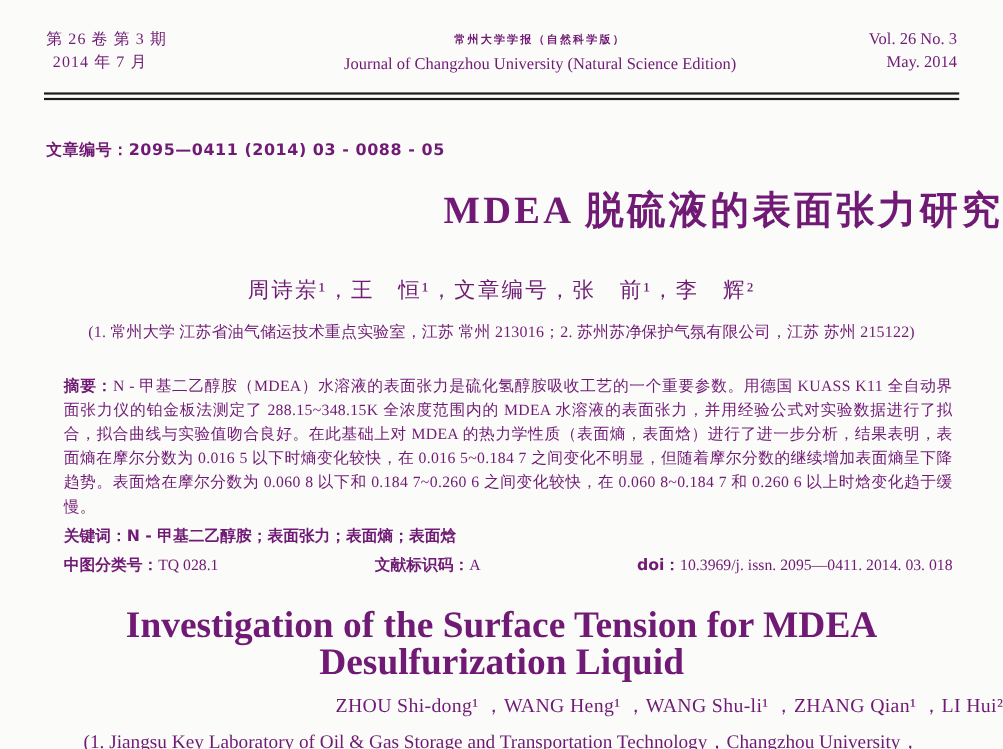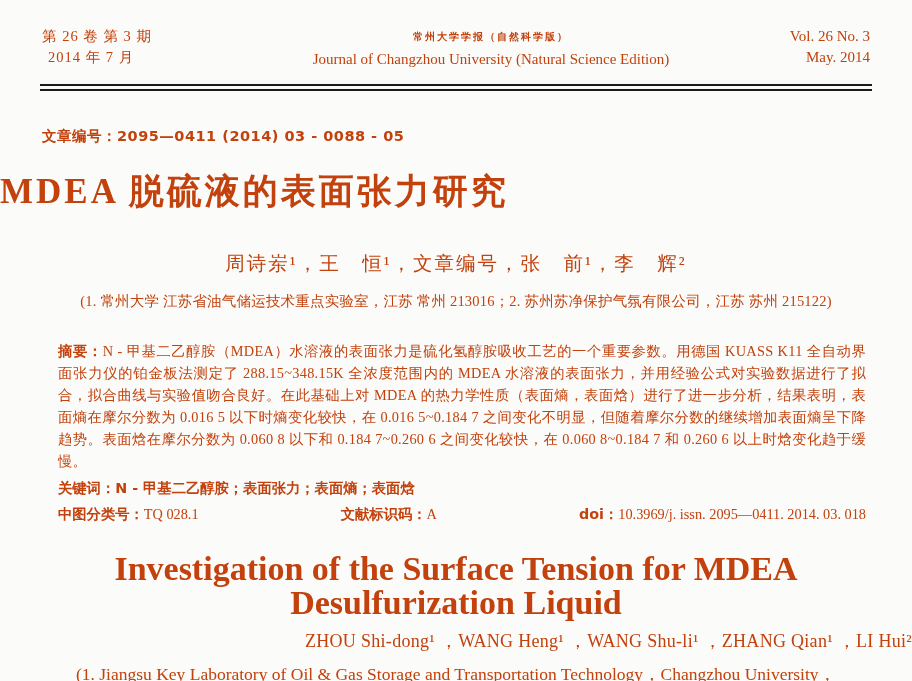--- a/index.html
+++ b/index.html
@@ -1,20 +1,20 @@
 <!DOCTYPE html>
 <html><head>
 <meta charset="utf-8">
 <style>
   html,body{margin:0;padding:0;background:#e9e9e7;}
   .page{
     position:relative;
     width:912px;height:681px;
     background:#fbfbf9;
-    color:#c2410c;
+    color:#701a75;
     font-family:"Liberation Serif","DejaVu Serif",serif;
     overflow:hidden;
     box-sizing:border-box;
     padding-top:26px;
   }
   
   .masthead{
     display:flex;
     margin:0 42px;
     align-items:flex-start;
@@ -35,21 +35,21 @@
   .article-no{
     margin:36px 0 0 42px;
     font-size:14.5px;
     font-weight:700;
     font-family:"DejaVu Sans","Liberation Sans",sans-serif;
     letter-spacing:.5px;
   }
   
   .title-cn{
     margin:24px 0 0 0;
-    text-align:left;
+    text-align:right;
     font-size:35px;
     font-weight:700;
     letter-spacing:3px;
     line-height:44px;
   }
   .authors-cn{
     margin-top:36px;
     text-align:center;
     font-size:19.5px;
     letter-spacing:2px;

